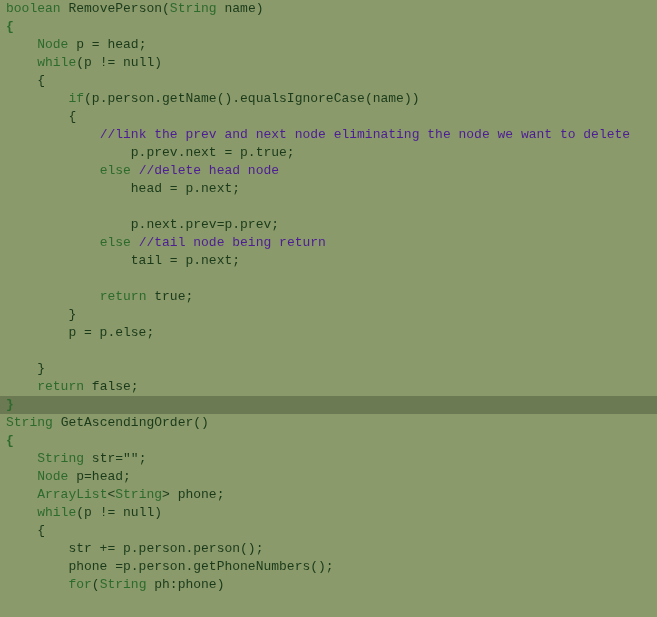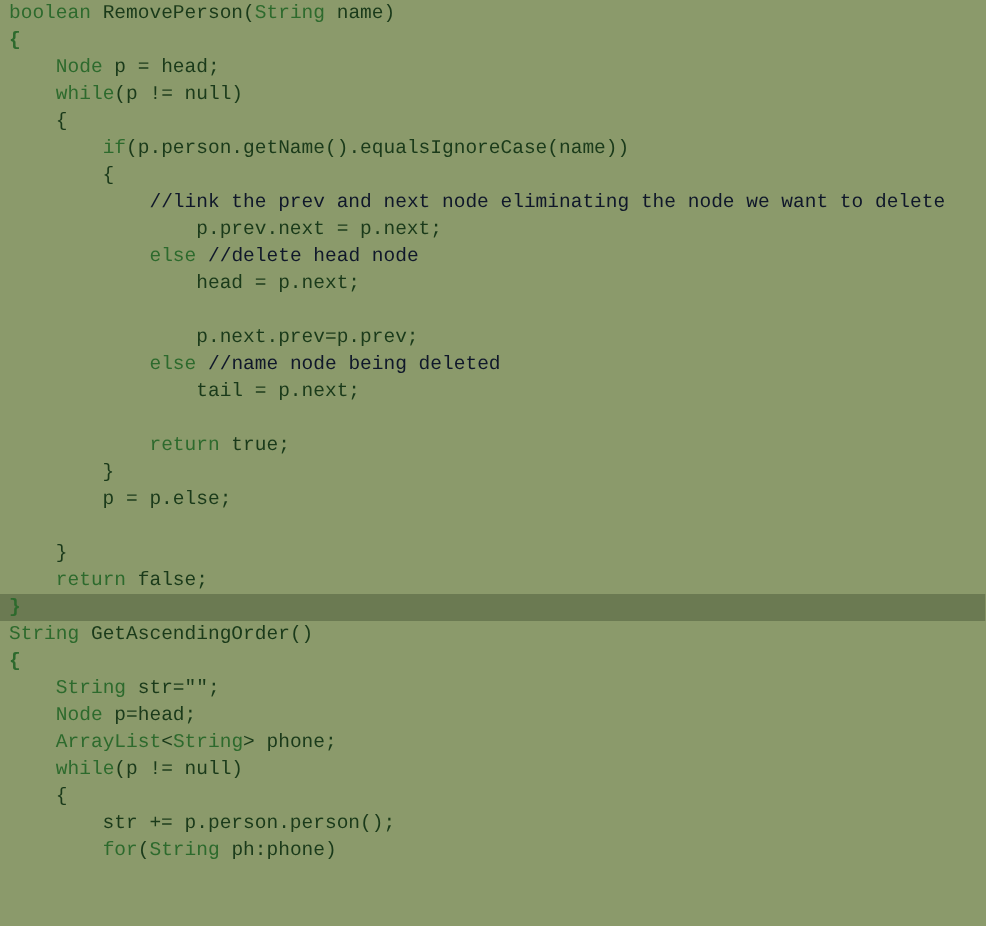--- a/index.html
+++ b/index.html
@@ -37,21 +37,21 @@
     
     .highlight-bar {
       background-color: #6b7a52;
       height: 18px;
       display: flex;
       align-items: center;
     }
     
     .kw { color: #2d6a2d; font-weight: normal; } 
     .fn { color: #1a3a1a; }
-    .cm { color: #0f172a; }
+    .cm { color: #4c1d95; }
     .brace-green { color: #2d6a2d; font-weight: bold; }
   </style>
 </head>
 <body>
 
 <div class="code-container">
 
   <div class="code-line">
     <span class="line-content"><span class="kw">boolean</span> <span class="fn">RemovePerson</span>(<span class="kw">String</span> name)</span>
   </div>
@@ -79,42 +79,42 @@
   <div class="code-line">
     <span class="line-content">        {</span>
   </div>
 
   <div class="code-line">
     <span class="line-content">            <span class="cm">//link the prev and next node eliminating the node we want to delete</span></span>
   </div>
 
 
   <div class="code-line">
-    <span class="line-content">                p.prev.next = p.next;</span>
+    <span class="line-content">                p.prev.next = p.true;</span>
   </div>
 
   <div class="code-line">
     <span class="line-content">            <span class="kw">else</span> <span class="cm">//delete head node</span></span>
   </div>
 
   <div class="code-line">
     <span class="line-content">                head = p.next;</span>
   </div>
 
   <div class="code-line">
     <span class="line-content"></span>
   </div>
 
 
   <div class="code-line">
     <span class="line-content">                p.next.prev=p.prev;</span>
   </div>
 
   <div class="code-line">
-    <span class="line-content">            <span class="kw">else</span> <span class="cm">//name node being deleted</span></span>
+    <span class="line-content">            <span class="kw">else</span> <span class="cm">//tail node being return</span></span>
   </div>
 
   <div class="code-line">
     <span class="line-content">                tail = p.next;</span>
   </div>
 
   <div class="code-line">
     <span class="line-content"></span>
   </div>
 
@@ -171,18 +171,21 @@
   </div>
 
   <div class="code-line">
     <span class="line-content">    {</span>
   </div>
 
   <div class="code-line">
     <span class="line-content">        str += p.person.person();</span>
   </div>
 
+  <div class="code-line">
+    <span class="line-content">        phone =p.person.getPhoneNumbers();</span>
+  </div>
 
   <div class="code-line">
     <span class="line-content">        <span class="kw">for</span>(<span class="kw">String</span> ph:phone)</span>
   </div>
 
 </div>
 
 </body></html>

